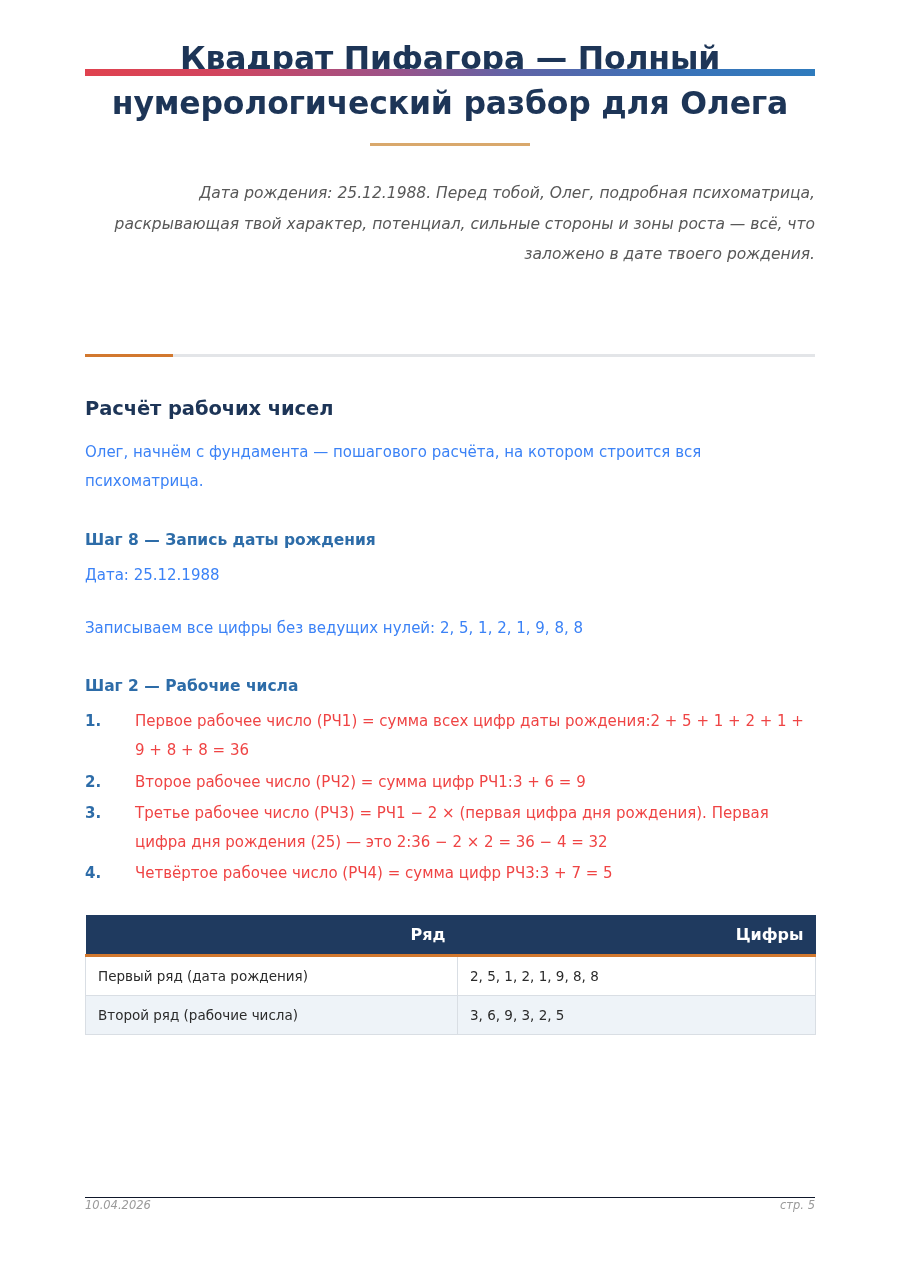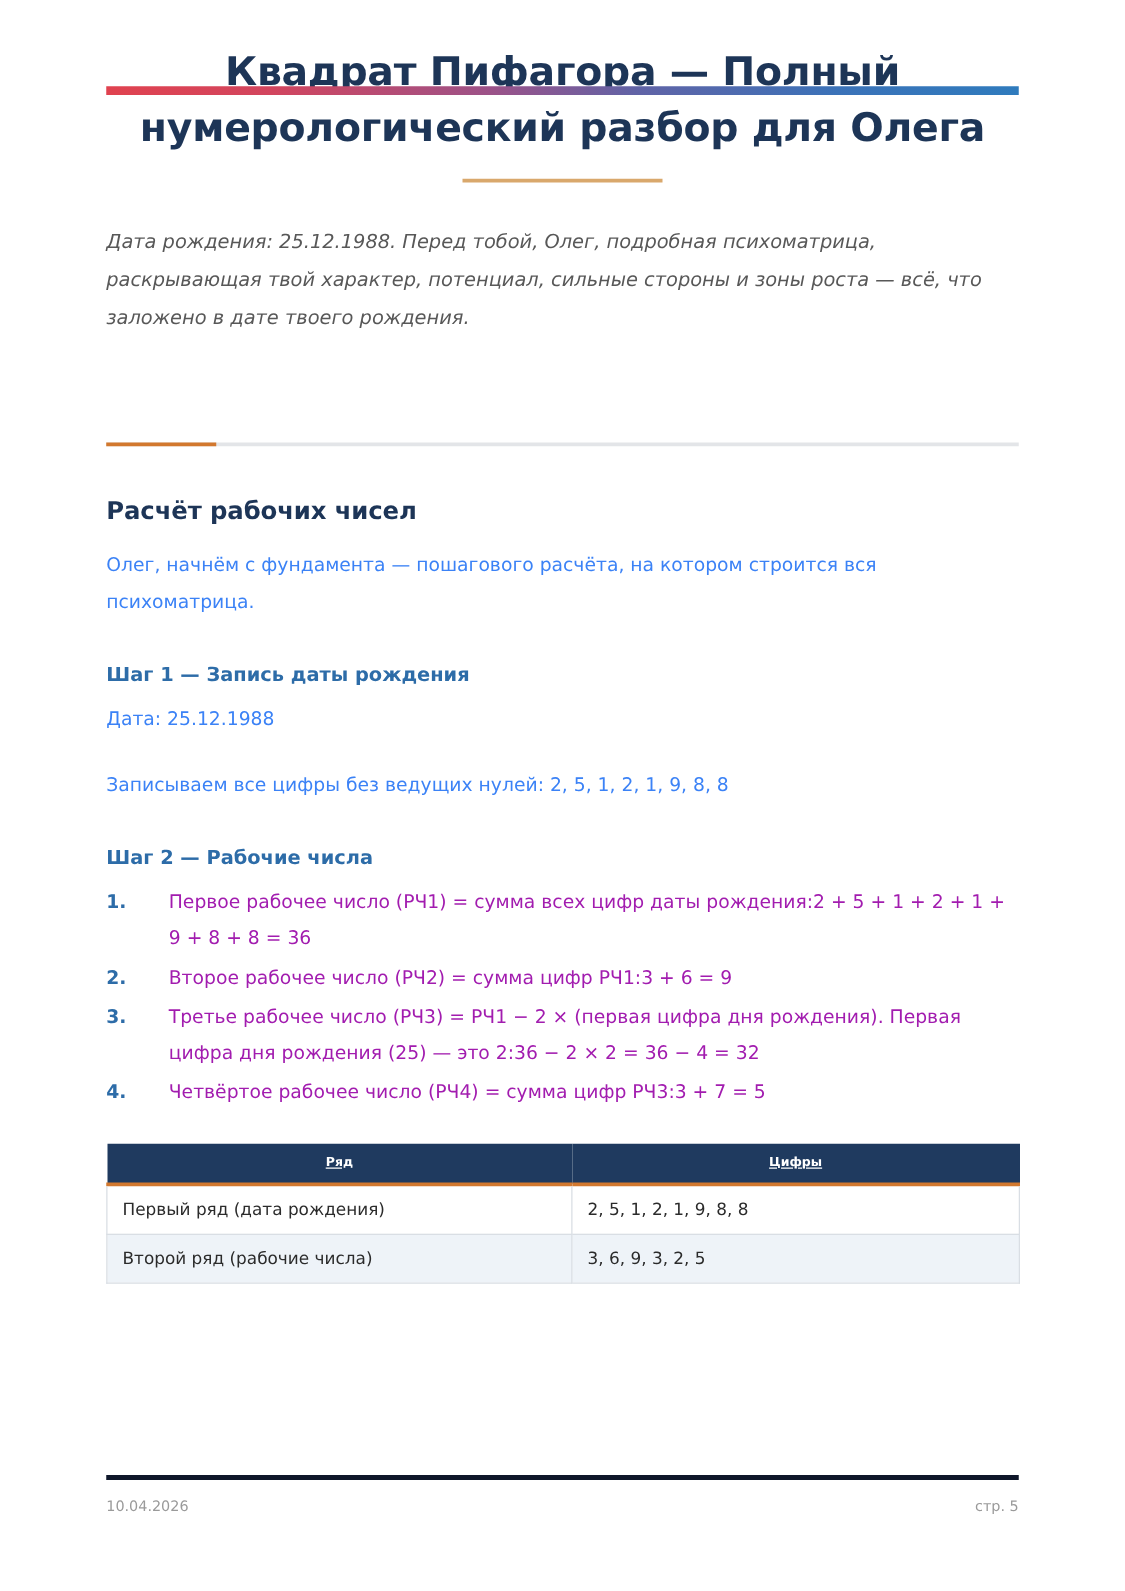--- a/index.html
+++ b/index.html
@@ -59,21 +59,21 @@
     background: #d9a86c;
     margin: 18px auto 0 auto;
   }
 
   .lead {
     margin: 32px 0 0 0;
     font-size: 15.5px;
     line-height: 1.95;
     font-style: italic;
     color: #585858;
-    text-align: left;
+    text-align: right;
   }
 
   
   .section-divider {
     position: relative;
     height: 3px;
     margin: 85px 0 0 0;
     background: #e3e5e8;
   }
   .section-divider::before {
@@ -115,21 +115,21 @@
     margin: 12px 0 0 0;
     padding: 0;
     list-style: none;
     counter-reset: stepctr;
   }
   ol.steps > li {
     position: relative;
     counter-increment: stepctr;
     font-size: 15px;
     line-height: 1.95;
-    color: #a21caf;
+    color: #ef4444;
     padding-left: 50px;
     margin-top: 2px;
     text-indent: -50px;
   }
   ol.steps > li::before {
     content: counter(stepctr) ".";
     display: inline-block;
     width: 50px;
     text-indent: 0;
     font-weight: 700;
@@ -141,49 +141,49 @@
     margin-top: 26px;
     width: 730px;
     border-collapse: collapse;
     font-size: 13.5px;
     table-layout: fixed;
   }
   table.data-table thead th {
     background: #1f3a5f;
     color: #ffffff;
     font-weight: 700;
-    text-align: center;
+    text-align: right;
     padding: 10px 12px;
     border-bottom: 3px solid #d2782e;
-    font-size: 10px;
-    text-decoration: underline;
+    font-size: 16px;
   }
   table.data-table tbody td {
     padding: 11px 12px;
     border: 1px solid #d9dee4;
     color: #2b2b2b;
     vertical-align: middle;
   }
   table.data-table tbody tr:nth-child(odd)  td { background: #ffffff; }
   table.data-table tbody tr:nth-child(even) td { background: #eef3f8; }
   table.data-table col.c1 { width: 372px; }
   table.data-table col.c2 { width: 358px; }
 
   
   .footer {
     position: absolute;
     left: 85px;
     bottom: 40px;
     width: 730px;
-    border-top: 4px solid #0f172a;
-    padding-top: 14px;
+    border-top: 1px solid #0f172a;
+    padding-top: 0;
     display: flex;
     justify-content: space-between;
     font-size: 11.5px;
     color: #9a9a9a;
+    font-style: italic;
   }
 </style>
 </head>
 <body>
 
 <div class="page">
 
   <div class="top-rule"></div>
 
   <div class="title-block">
@@ -191,21 +191,21 @@
     <div class="title-underline"></div>
   </div>
 
   <p class="lead">Дата рождения: 25.12.1988. Перед тобой, Олег, подробная психоматрица, раскрывающая твой характер, потенциал, сильные стороны и зоны роста — всё, что заложено в дате твоего рождения.</p>
 
   <div class="section-divider"></div>
 
   <h2 class="section-title">Расчёт рабочих чисел</h2>
   <p class="body">Олег, начнём с фундамента — пошагового расчёта, на котором строится вся психоматрица.</p>
 
-  <h3 class="step-title">Шаг 1 — Запись даты рождения</h3>
+  <h3 class="step-title">Шаг 8 — Запись даты рождения</h3>
   <p class="body tight">Дата: 25.12.1988</p>
   <p class="body gap">Записываем все цифры без ведущих нулей: 2, 5, 1, 2, 1, 9, 8, 8</p>
 
   <h3 class="step-title">Шаг 2 — Рабочие числа</h3>
   <ol class="steps">
     <li>Первое рабочее число (РЧ1) = сумма всех цифр даты рождения:2 + 5 + 1 + 2 + 1 + 9 + 8 + 8 = 36</li>
     <li>Второе рабочее число (РЧ2) = сумма цифр РЧ1:3 + 6 = 9</li>
     <li>Третье рабочее число (РЧ3) = РЧ1 − 2 × (первая цифра дня рождения). Первая цифра дня рождения (25) — это 2:36 − 2 × 2 = 36 − 4 = 32</li>
     <li>Четвёртое рабочее число (РЧ4) = сумма цифр РЧ3:3 + 7 = 5</li>
   </ol>

